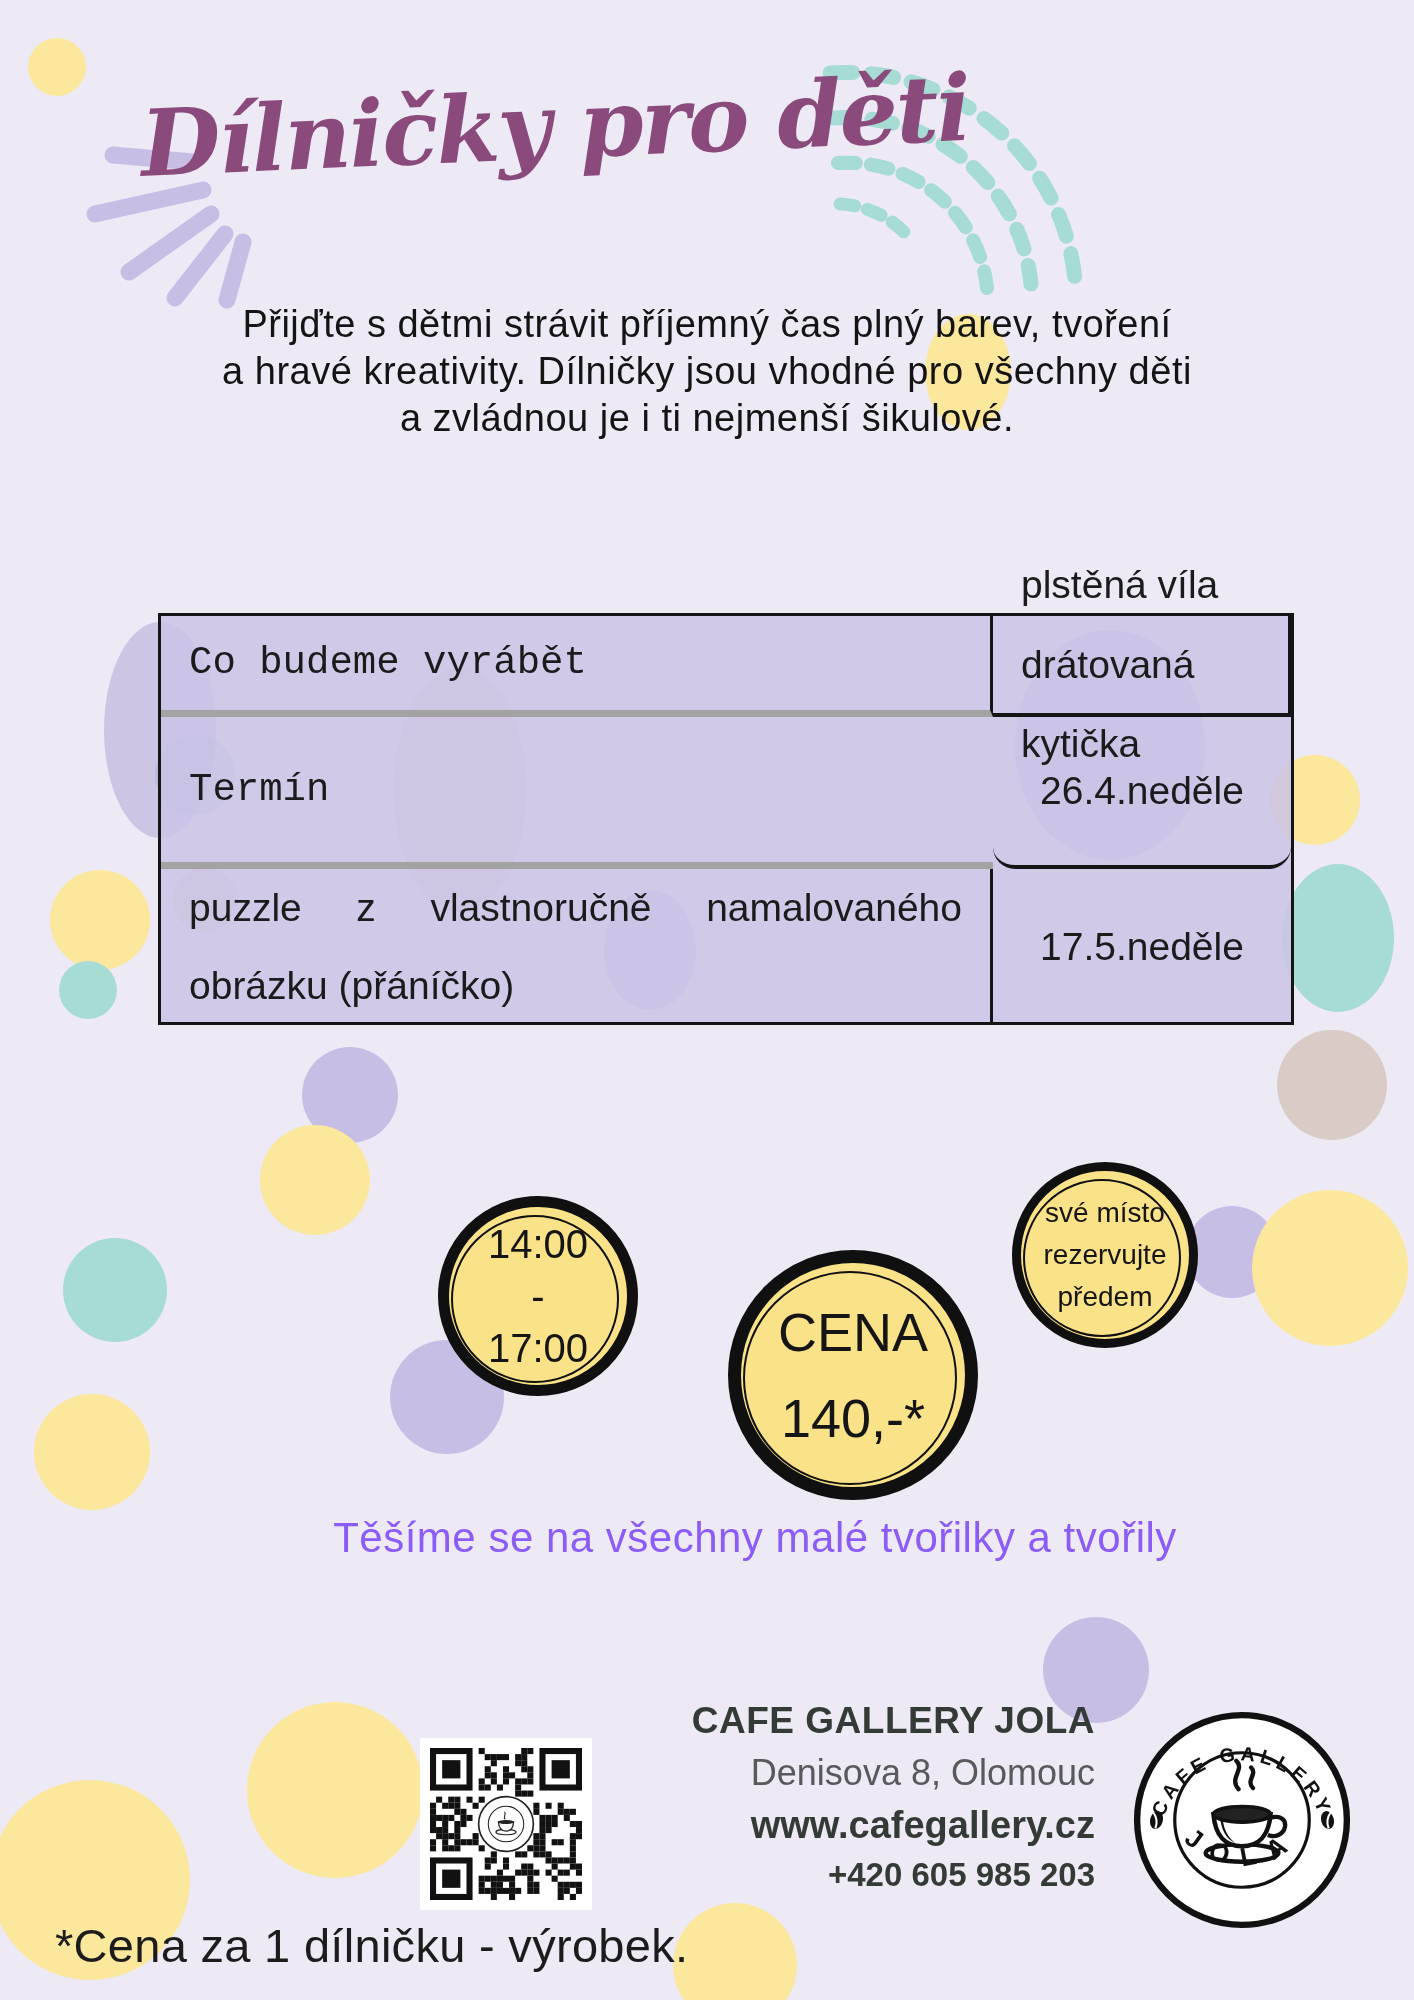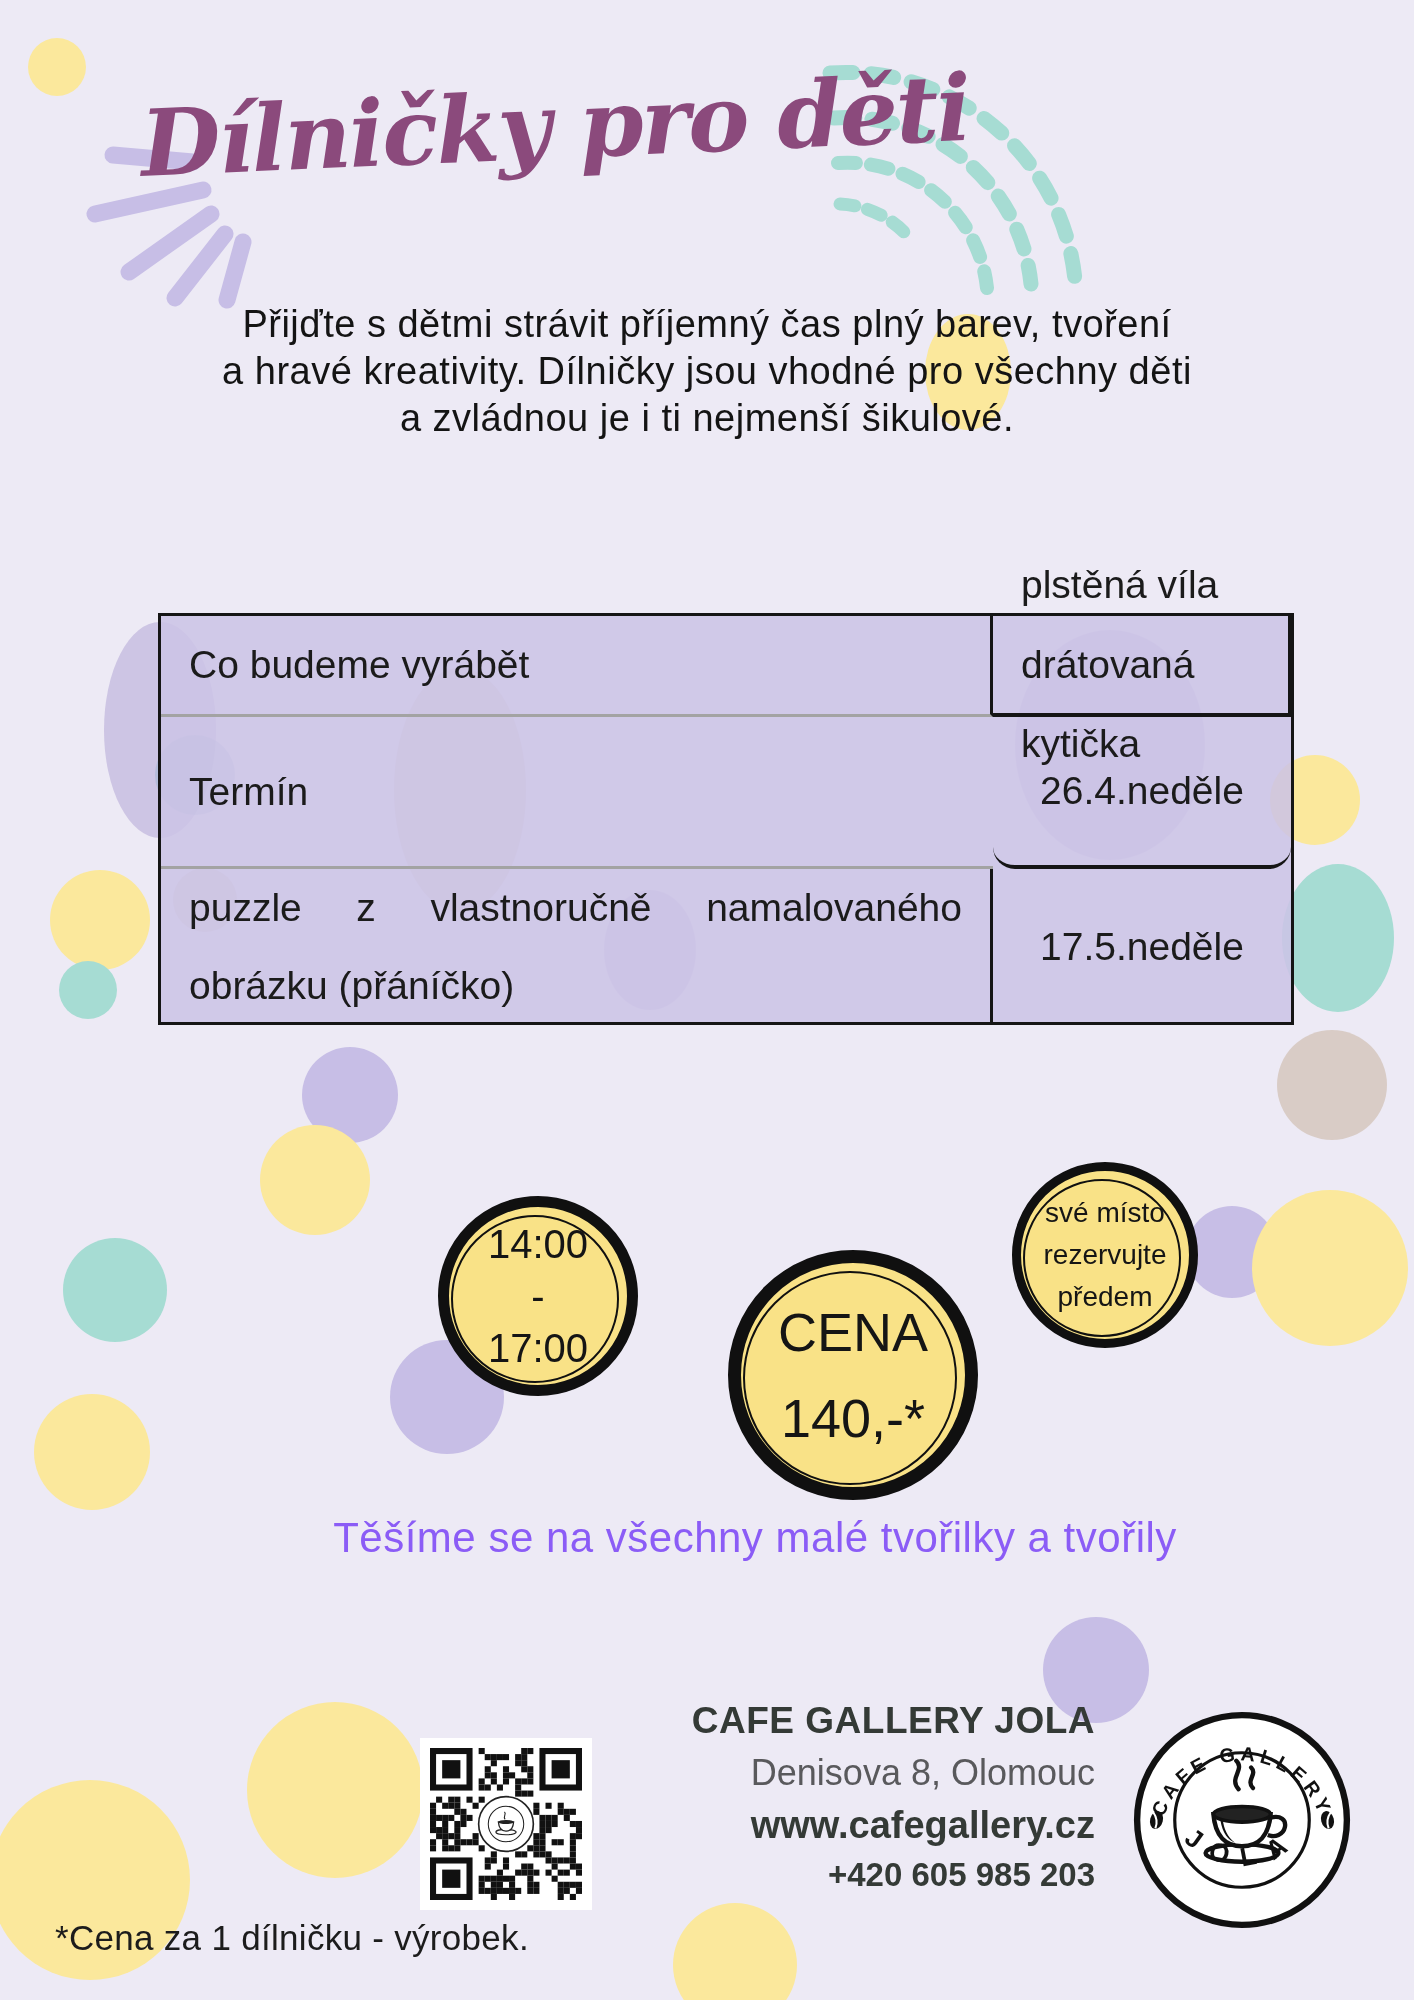--- a/index.html
+++ b/index.html
@@ -27,21 +27,21 @@
   
   .wtable{
     position:absolute;left:158px;top:613px;width:1136px;height:412px;z-index:2;
     background:rgba(203,195,230,.87);
     border:3px solid #151515;box-sizing:border-box;
     display:grid;grid-template-columns:832px 1fr;grid-template-rows:101px 152px 1fr;
     font-size:39px;color:#1b1b1b;
   }
   .wtable .c{box-sizing:border-box;padding:0 28px;display:flex;flex-direction:column;justify-content:center;}
   .wtable .c1{border-right:3px solid #151515;}
-  .wtable .hr{border-bottom:3px solid #a3a3a3;}
+  .wtable .hr{border-bottom:7px solid #a3a3a3;font-family:Liberation Mono, monospace;}
   .wtable .r1{border-bottom:4px solid #151515;}
   .wtable .date{align-items:center;padding:0 10px;border-radius:22px;}
   .row-lines{line-height:2.05;}
   .justify{text-align:justify;text-align-last:left;line-height:2.0;}
 
   
   .badge{
     position:absolute;z-index:3;border-radius:50%;background:#F9E287;border:11px solid #101010;
     box-sizing:border-box;display:flex;flex-direction:column;align-items:center;justify-content:center;
     text-align:center;color:#151515;
@@ -66,21 +66,21 @@
   .contact .name{font-size:37px;font-weight:700;letter-spacing:.5px;}
   .contact .addr{font-size:36px;font-weight:400;color:#59595C;margin-top:10px;}
   .contact .web{font-size:38px;font-weight:700;margin-top:10px;}
   .contact .mail{font-size:33px;font-weight:700;margin-top:10px;}
   .contact .phone{font-size:33px;font-weight:700;margin-top:9px;}
 
   .qr{position:absolute;left:420px;top:1738px;width:172px;height:172px;background:#fff;z-index:3;
       display:flex;align-items:center;justify-content:center;}
   .logo{position:absolute;left:1128px;top:1706px;width:228px;height:228px;z-index:3;}
 
-  .footnote{position:absolute;left:55px;top:1918px;z-index:4;font-size:35px;color:#1c1c1c;letter-spacing:.3px;}
+  .footnote{position:absolute;left:55px;top:1918px;z-index:4;font-size:47px;color:#1c1c1c;letter-spacing:.3px;}
 
   svg text{font-family:"Liberation Sans",sans-serif;}
 </style>
 </head>
 <body>
 
 <div class="blob" style="left:28px;top:38px;width:58px;height:58px;background:#FBE89C;"></div>
 <div class="blob" style="left:925px;top:314px;width:86px;height:116px;background:#FBE89C;"></div>
 <div class="blob" style="left:104px;top:622px;width:112px;height:216px;background:#B2A6D6;opacity:.55;"></div>
 <div class="blob" style="left:1015px;top:630px;width:190px;height:230px;background:#B2A6D6;opacity:.45;"></div>

